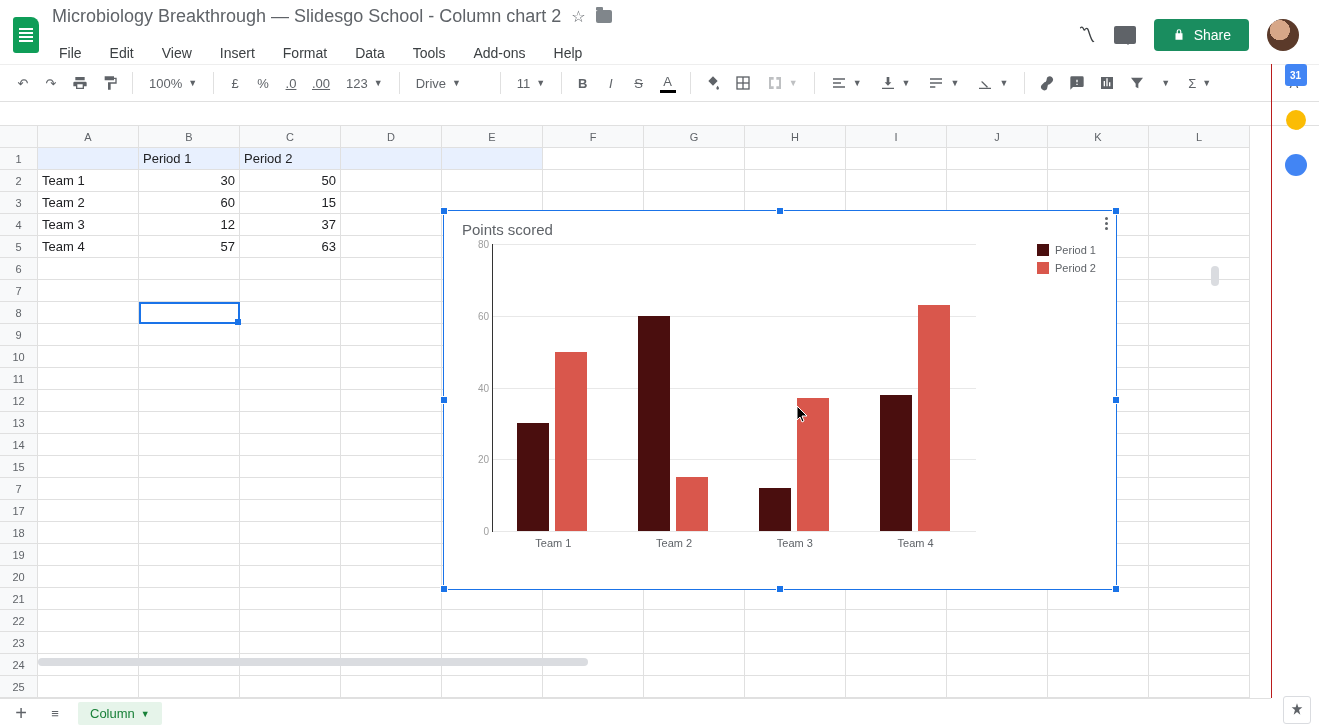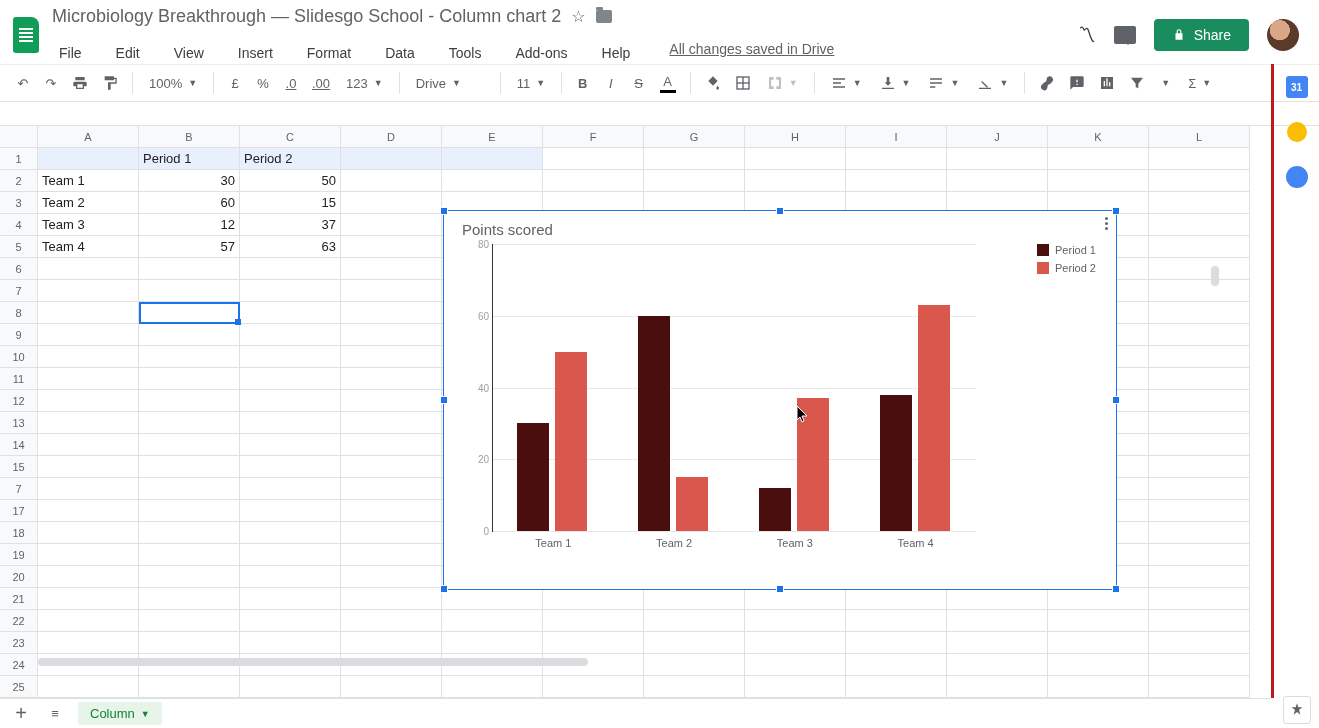--- a/index.html
+++ b/index.html
@@ -10,21 +10,21 @@
     .logo-box { width: 36px; height: 48px; display:flex; align-items:center; justify-content:center; margin-right:8px;}
     .logo { width:26px;height:36px;background:#0f9d58;border-radius:3px 8px 3px 3px;display:flex;align-items:center;justify-content:center;}
     .logo-lines{width:14px;height:14px;display:flex;flex-direction:column;justify-content:space-between;}
     .logo-lines span{display:block;height:2px;background:#fff;}
     .doc-area{flex:1;}
     .doc-title-row{display:flex;align-items:center;gap:10px;}
     .doc-title{font-size:18px;color:#5f6368;font-weight:400;}
     .star{color:#5f6368;font-size:16px;}
     .folder{width:16px;height:13px;background:#80868b;border-radius:2px;position:relative;}
     .folder::before{content:"";position:absolute;top:-3px;left:0;width:7px;height:3px;background:#80868b;border-radius:1px 1px 0 0;}
-    .menu-row{display:flex;gap:20px;margin-top:14px;text-align:center;}
+    .menu-row{display:flex;gap:14px;margin-top:14px;text-align:center;}
     .menu-item{padding:4px 7px;color:#3c4043;cursor:pointer;font-size:14px;}
     .saved-link{text-decoration:underline;color:#5f6368;margin-left:12px;font-size:14px;}
     .header-right{display:flex;align-items:center;gap:18px;margin-right:8px;}
     .share-btn{background:#1a8d5f;color:#fff;padding:8px 18px;border-radius:4px;display:flex;align-items:center;gap:8px;font-weight:500;font-size:14px;}
     .avatar{width:32px;height:32px;border-radius:50%;background:radial-gradient(circle at 40% 35%,#d7a788 0 35%,#5b3a2a 36% 100%);}
     .comment-bubble{width:22px;height:18px;background:#5f6368;border-radius:2px;position:relative;}
     .comment-bubble::after{content:"";position:absolute;bottom:-5px;right:4px;border:4px solid transparent;border-top-color:#5f6368;}
 
     
     .toolbar{height:38px;border-top:1px solid #eee;border-bottom:1px solid #e0e0e0;display:flex;align-items:center;padding:0 12px;gap:6px;color:#5f6368;}
@@ -35,21 +35,21 @@
     .zoom-box{width:60px;}
     .font-box{width:80px;}
     .size-box{width:40px;}
     .collapse-caret{margin-left:auto;padding-right:8px;}
 
     
     .fx-bar{height:24px;border-bottom:1px solid #e0e0e0;display:flex;align-items:center;padding-left:8px;color:#bdbdbd;font-style:italic;font-size:12px;}
     .fx-bar .fx{font-style:italic;color:#9e9e9e;margin-top:35px;}
 
     
-    .right-rail{position:absolute;right:0;top:64px;bottom:30px;width:48px;border-left:3px solid #b91c1c;display:flex;flex-direction:column;align-items:center;padding-top:12px;gap:24px;}
+    .right-rail{position:absolute;right:0;top:64px;bottom:30px;width:48px;border-left:1px solid #b91c1c;display:flex;flex-direction:column;align-items:center;gap:24px;}
     .rail-icon{width:22px;height:22px;border-radius:3px;}
     .rail-cal{background:#4285f4;display:flex;align-items:center;justify-content:center;color:#fff;font-size:10px;font-weight:bold;}
     .rail-keep{background:#fbbc04;border-radius:50%;width:20px;height:20px;position:relative;}
     .rail-keep::after{content:"";position:absolute;bottom:-4px;left:8px;border:4px solid transparent;border-top-color:#fbbc04;}
     .rail-tasks{background:#4285f4;border-radius:50%;}
 
     
     .grid-wrap{position:absolute;left:0;top:126px;right:48px;bottom:30px;}
     .grid{display:grid;grid-template-columns:38px repeat(12,101px);position:relative;}
     .col-hdr,.row-hdr,.cell{border-right:1px solid #e0e0e0;border-bottom:1px solid #e0e0e0;height:22px;display:flex;align-items:center;}
@@ -117,21 +117,20 @@
     <div class="menu-row">
       <span class="menu-item">File</span>
       <span class="menu-item">Edit</span>
       <span class="menu-item">View</span>
       <span class="menu-item">Insert</span>
       <span class="menu-item">Format</span>
       <span class="menu-item">Data</span>
       <span class="menu-item">Tools</span>
       <span class="menu-item">Add-ons</span>
       <span class="menu-item">Help</span>
-      <span class="saved-link">All changes saved in Drive</span>
     </div>
   </div>
   <div class="header-right">
     <span style="font-size:18px;">〽</span>
     <span class="comment-bubble"></span>
     <div class="share-btn">
       <svg width="14" height="14" viewBox="0 0 24 24" fill="#fff">
           <path d="M12 2a4 4 0 00-4 4v3H6v11h12V9h-2V6a4 4 0 00-4-4zm-2 4a2 2 0 114 0v3h-4V6z"></path>
         </svg>
       <span>Share</span>

